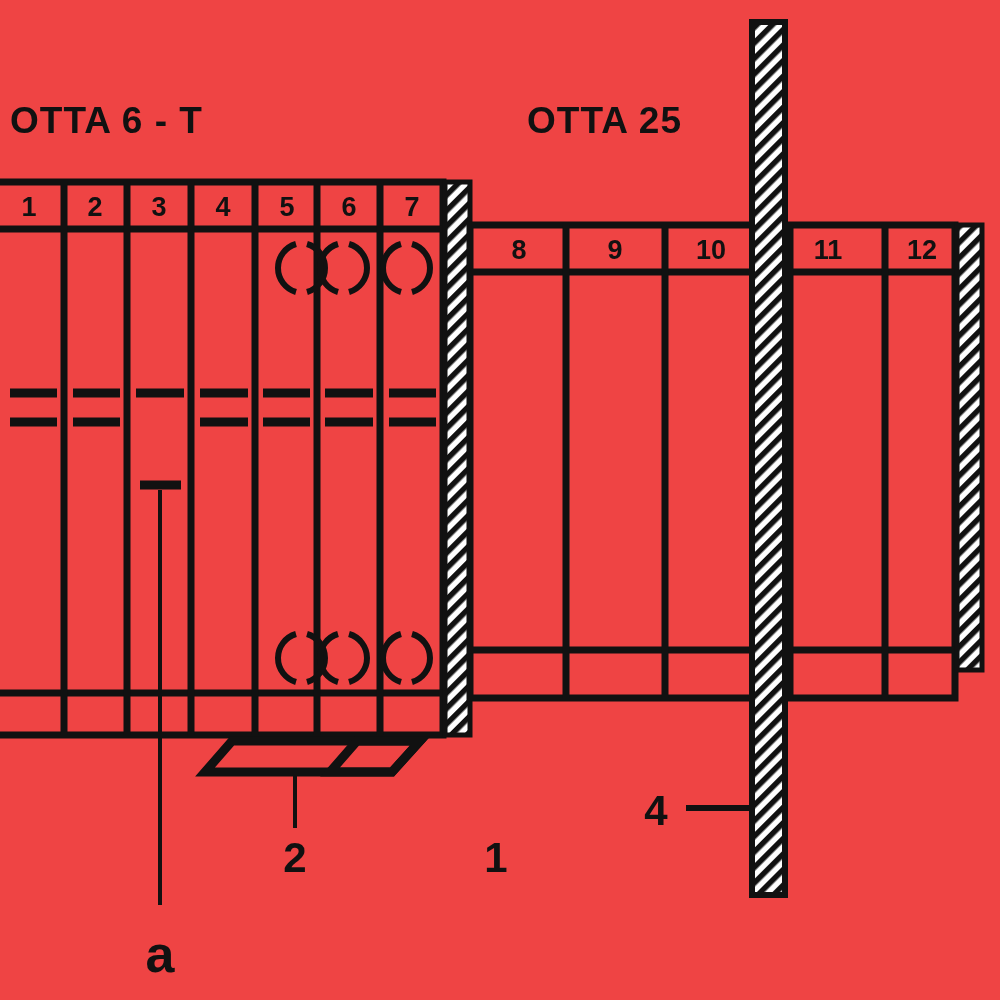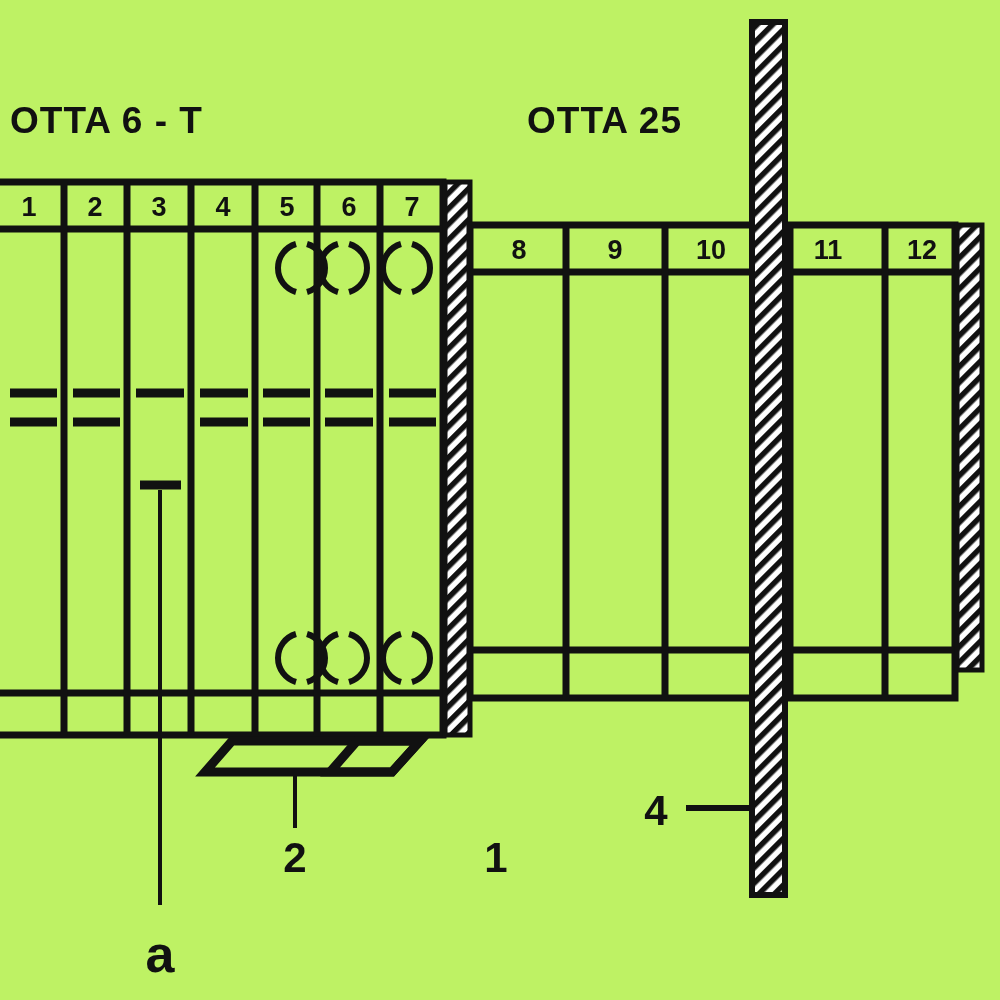--- a/index.html
+++ b/index.html
@@ -7,21 +7,21 @@
     padding: 0;
     background: #ffffff;
   }
   body {
     font-family: "Liberation Sans", sans-serif;
   }
   #stage {
     position: relative;
     width: 1000px;
     height: 1000px;
-    background: #bef264;
+    background: #ef4444;
     overflow: hidden;
   }
   #stage svg {
     position: absolute;
     top: 0;
     left: 0;
   }
   .lbl {
     font-family: "Liberation Sans", sans-serif;
     font-weight: bold;

